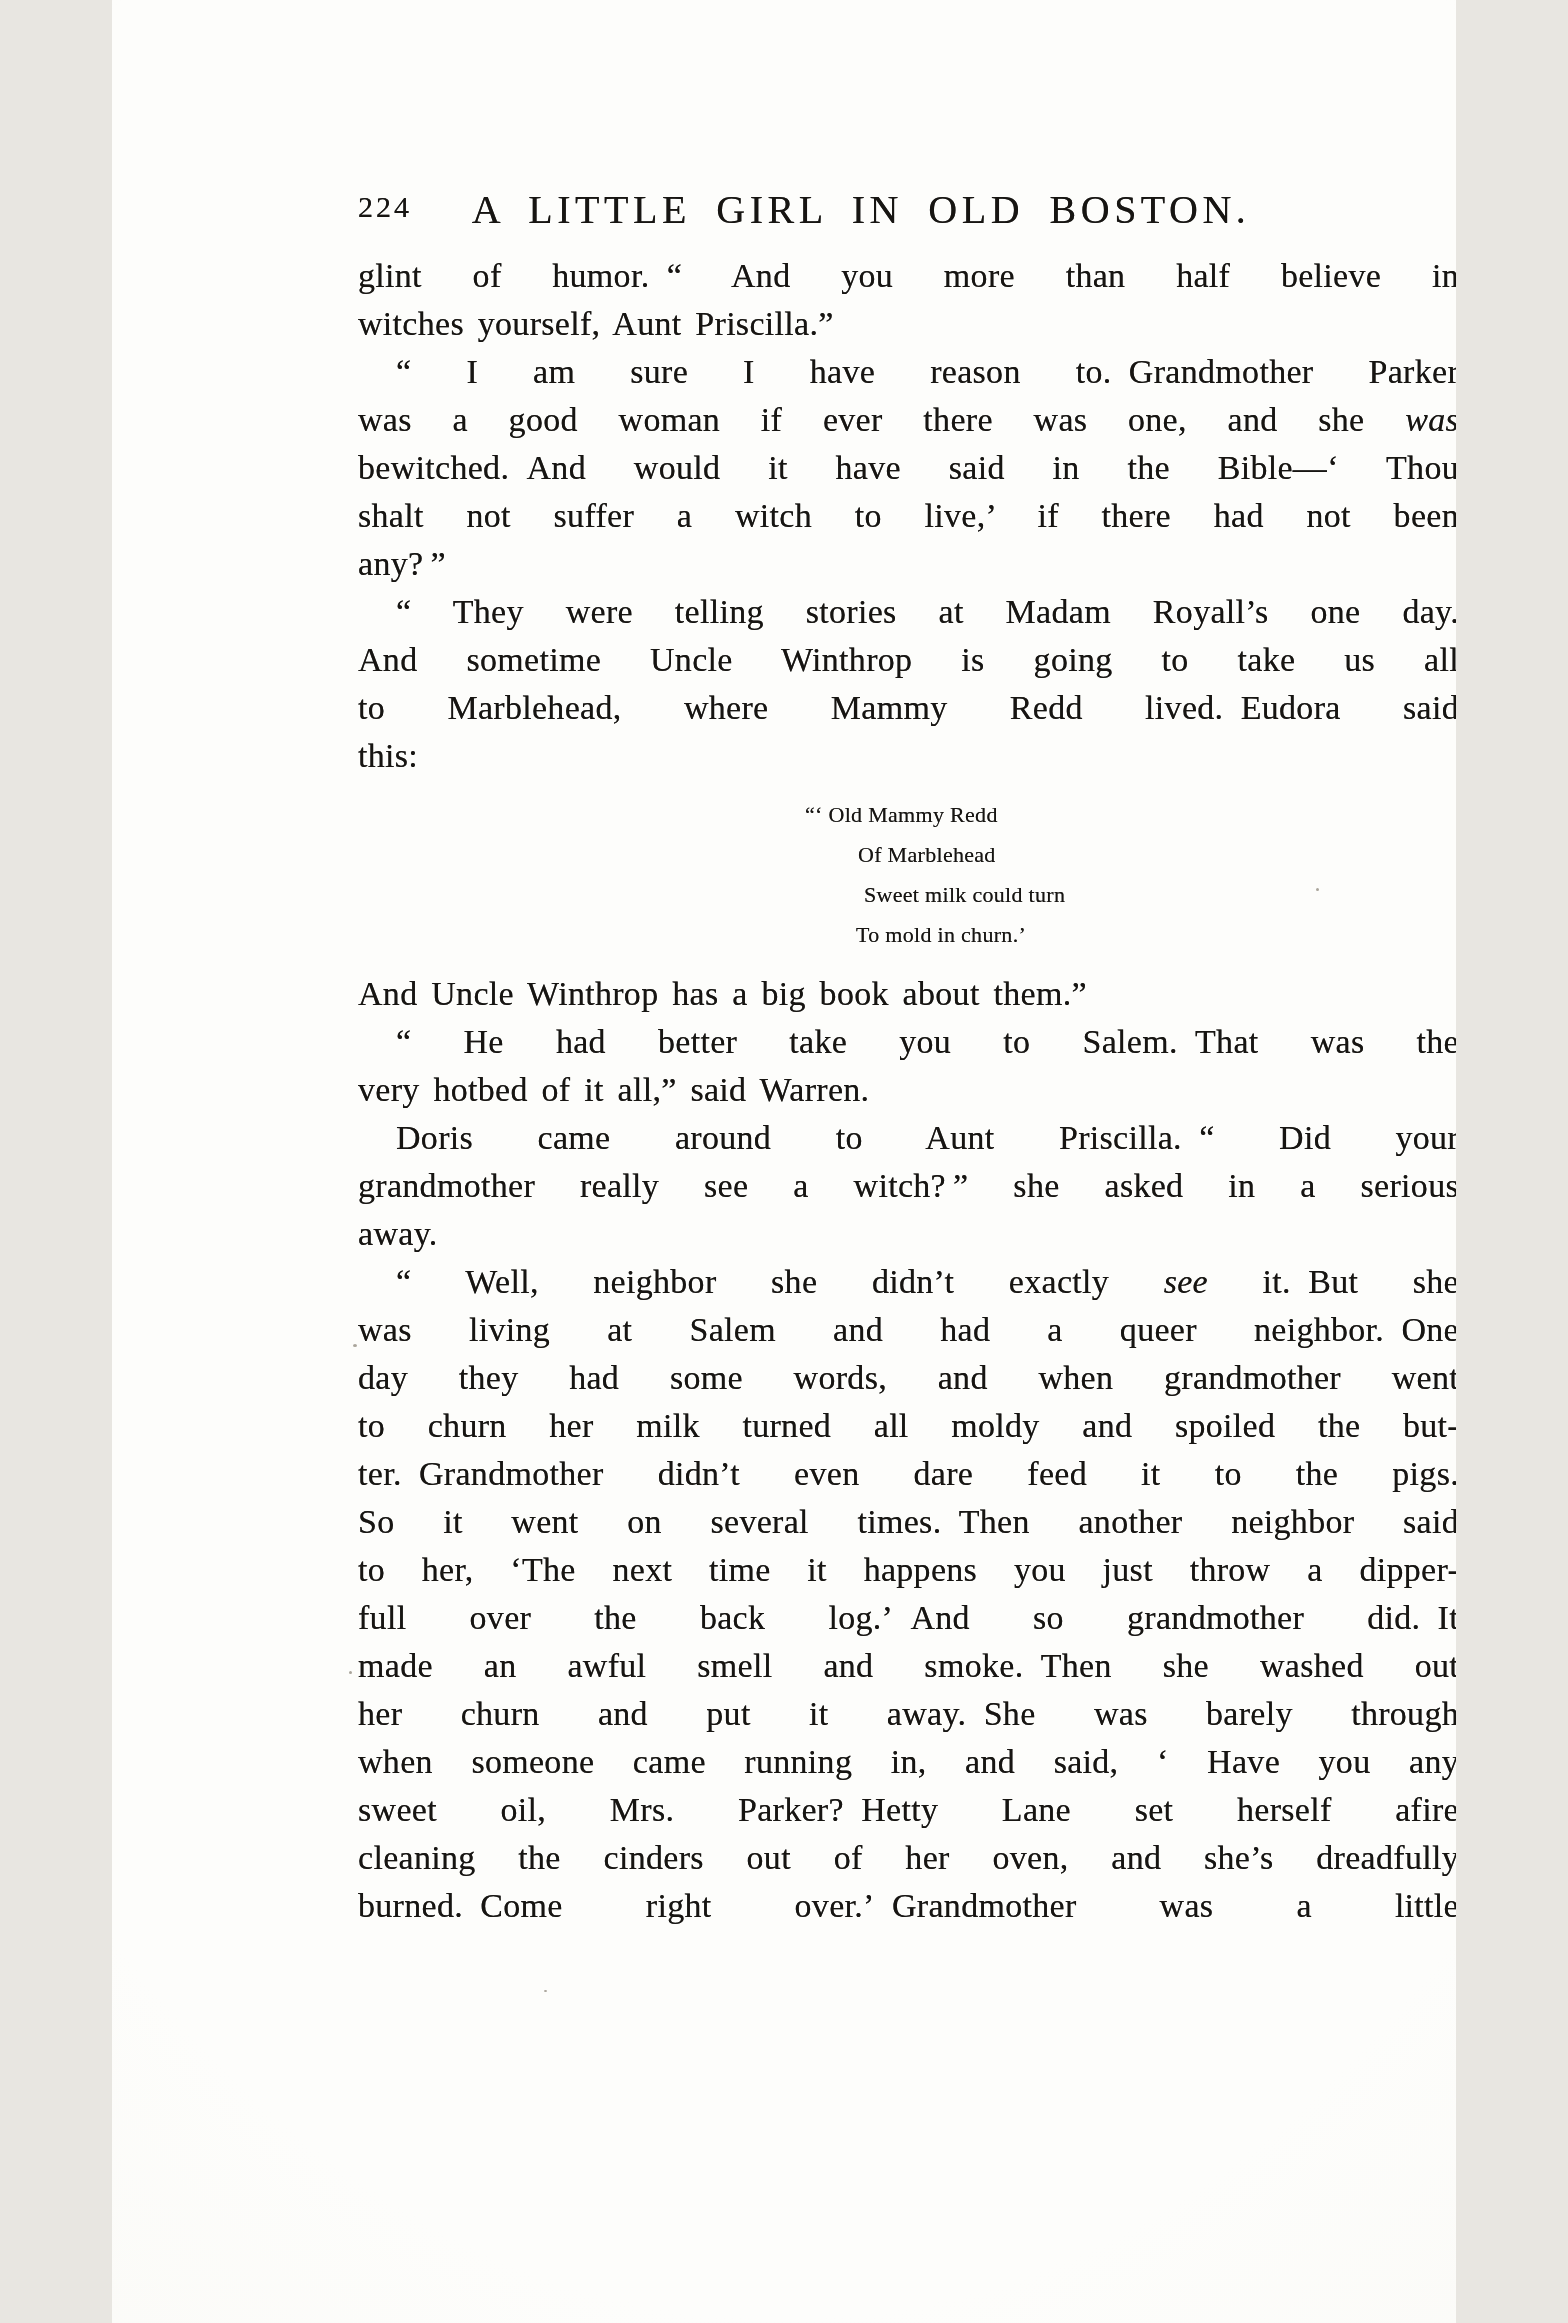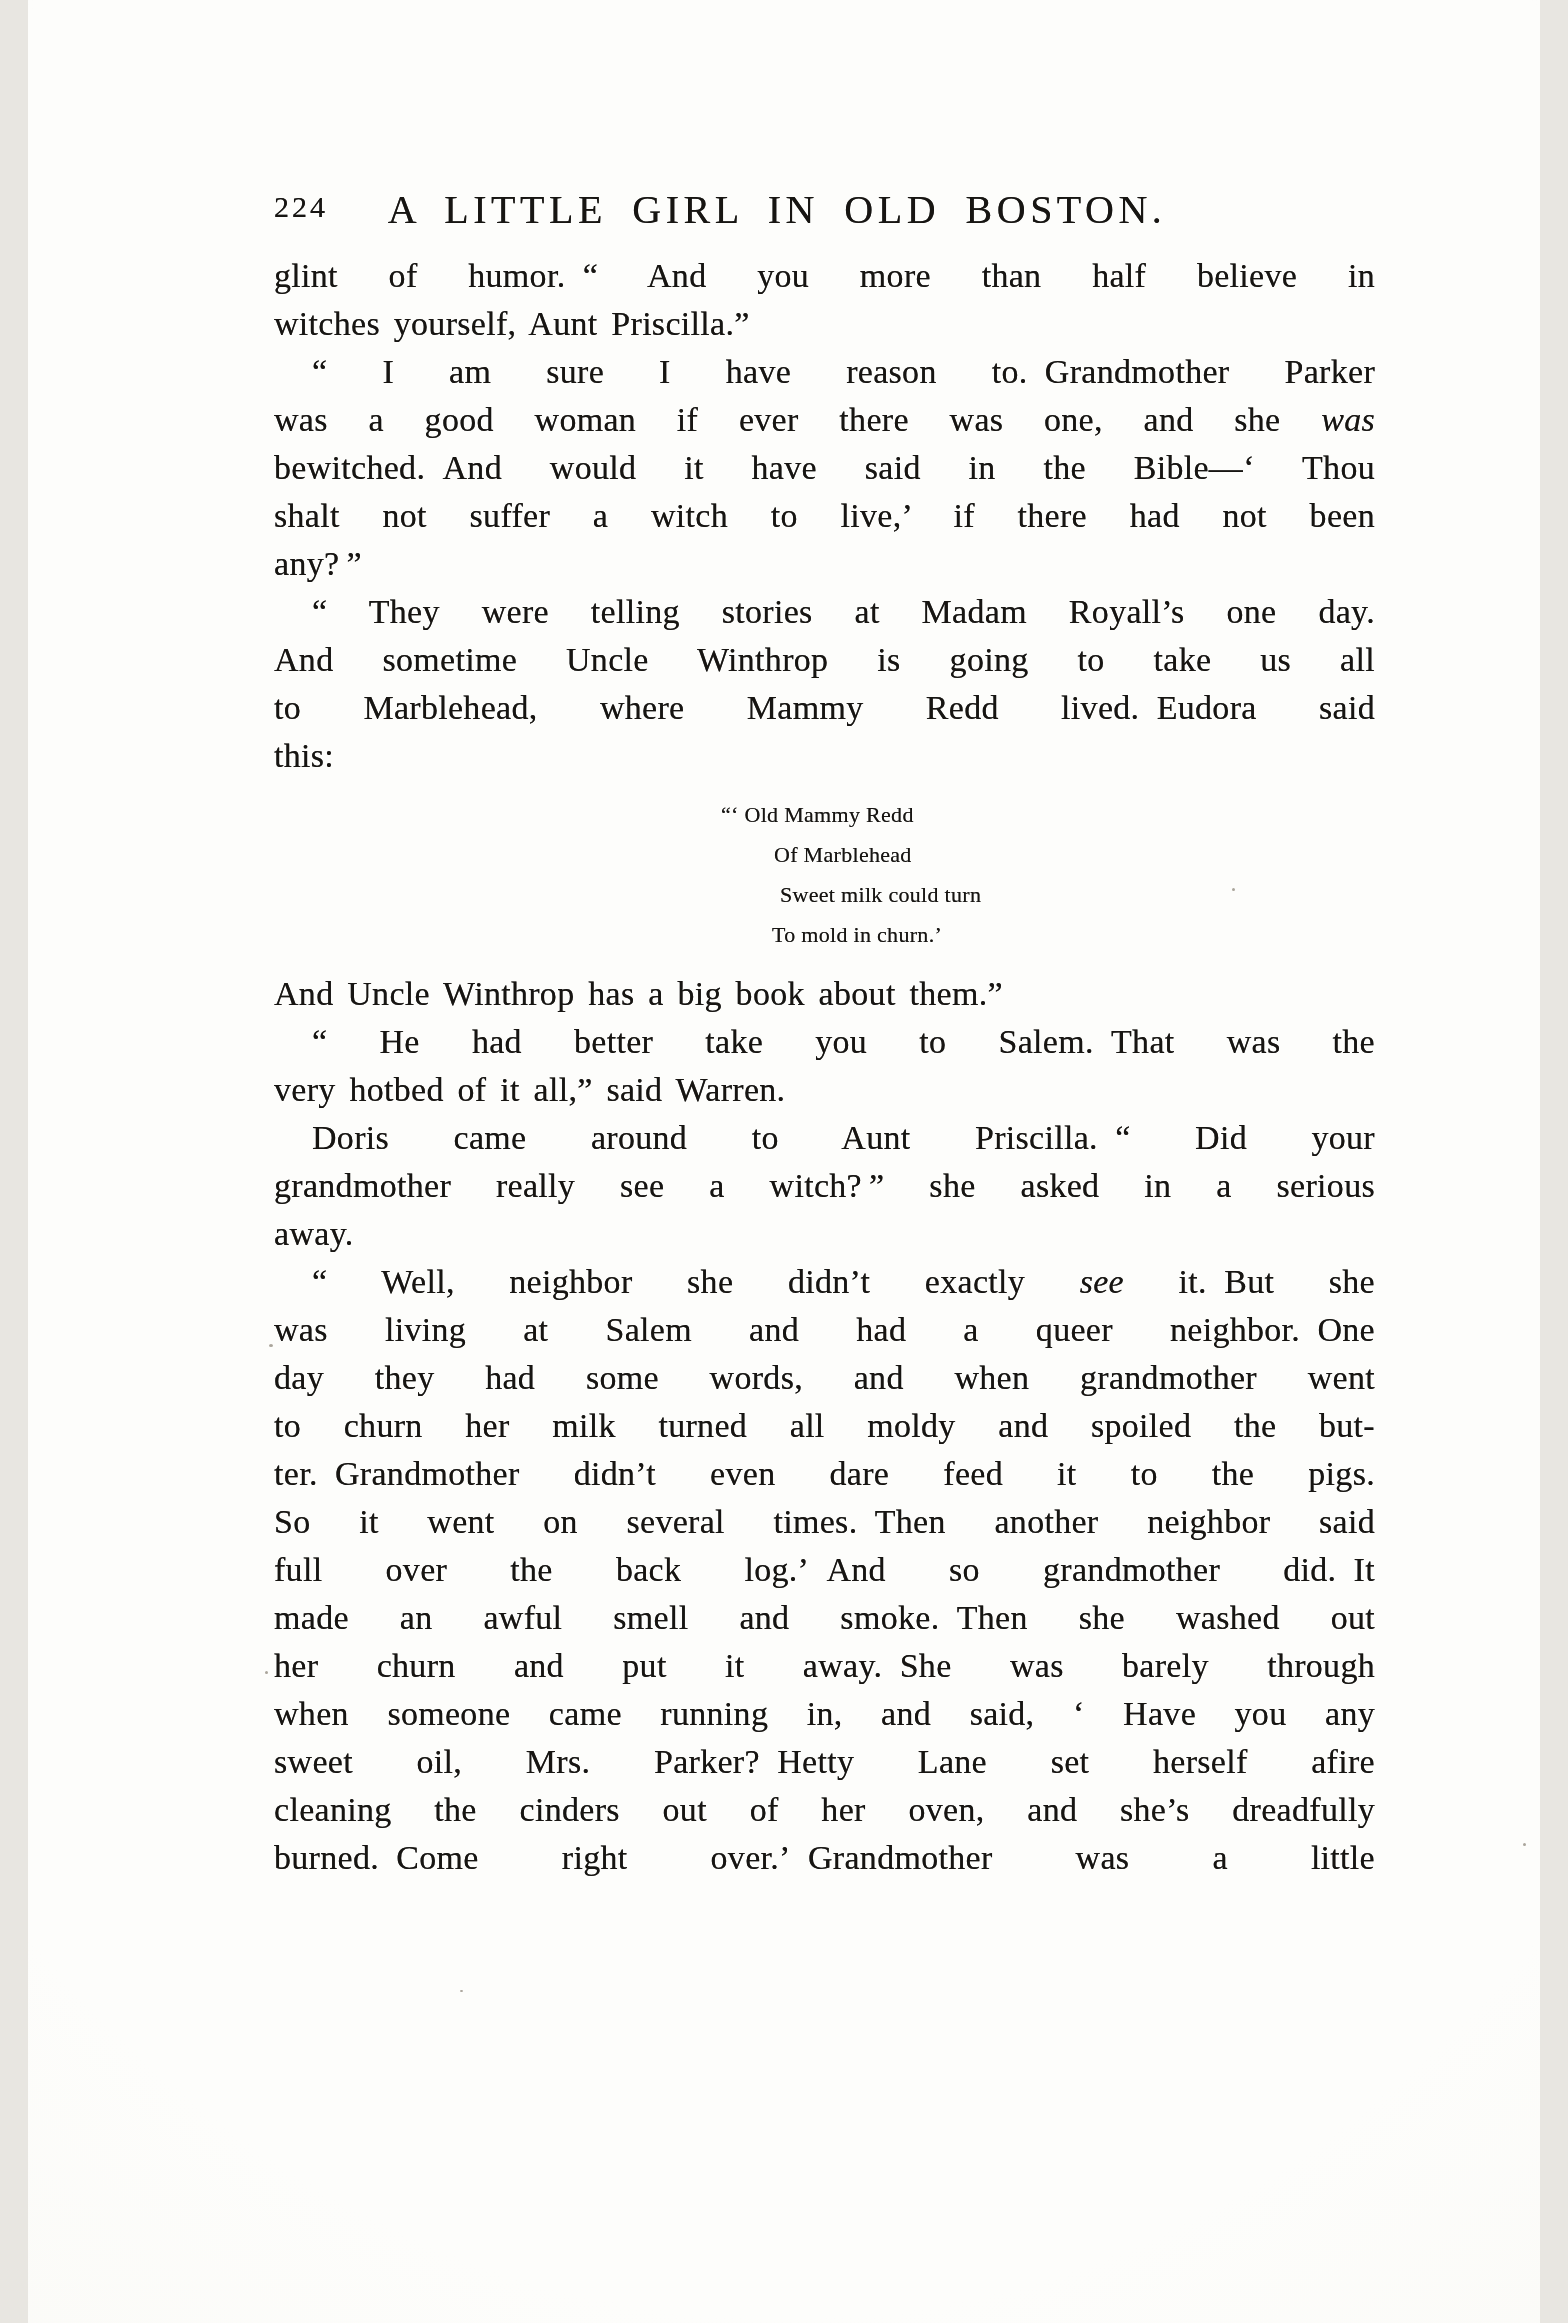--- a/index.html
+++ b/index.html
@@ -1,18 +1,18 @@
 <!DOCTYPE html>
 <html><head>
 <meta charset="utf-8">
 <style>
   html, body { margin: 0; padding: 0; background: #e8e6e1; }
   .page {
     position: relative;
-    width: 1512px;
+    width: 1344px;
     height: 2324px;
     margin: 0 auto;
     background: radial-gradient(ellipse 130% 105% at 50% 42%, #fdfdfb 55%, #f6f5f0 100%);
     font-family: "Liberation Serif", "DejaVu Serif", serif;
     color: #171512;
     overflow: hidden;
   }
   .header {
     position: absolute;
     left: 246px;
@@ -115,20 +115,21 @@
         <div class="line j"><span>grandmother really see a witch? ” she asked in a serious</span></div>
         <div class="line end"><span>away.</span></div>
       </div>
       <div class="para">
         <div class="line indent j"><span>“ Well, neighbor she didn’t exactly </span><span class="it">see</span><span> it. But she</span></div>
         <div class="line j"><span>was living at Salem and had a queer neighbor. One</span></div>
         <div class="line j"><span>day they had some words, and when grandmother went</span></div>
         <div class="line j"><span>to churn her milk turned all moldy and spoiled the but-</span></div>
         <div class="line j"><span>ter. Grandmother didn’t even dare feed it to the pigs.</span></div>
         <div class="line j"><span>So it went on several times. Then another neighbor said</span></div>
+        <div class="line j"><span>to her, ‘The next time it happens you just throw a dipper-</span></div>
         <div class="line j"><span>full over the back log.’ And so grandmother did. It</span></div>
         <div class="line j"><span>made an awful smell and smoke. Then she washed out</span></div>
         <div class="line j"><span>her churn and put it away. She was barely through</span></div>
         <div class="line j"><span>when someone came running in, and said, ‘ Have you any</span></div>
         <div class="line j"><span>sweet oil, Mrs. Parker? Hetty Lane set herself afire</span></div>
         <div class="line j"><span>cleaning the cinders out of her oven, and she’s dreadfully</span></div>
         <div class="line j"><span>burned. Come right over.’ Grandmother was a little</span></div>
       </div>
     </div>
 

